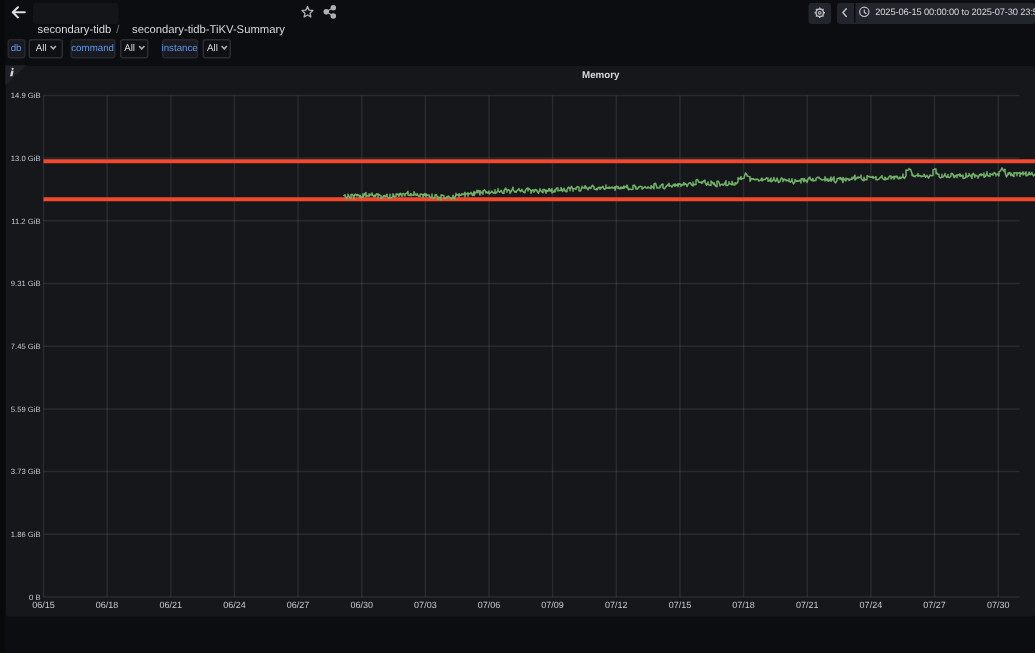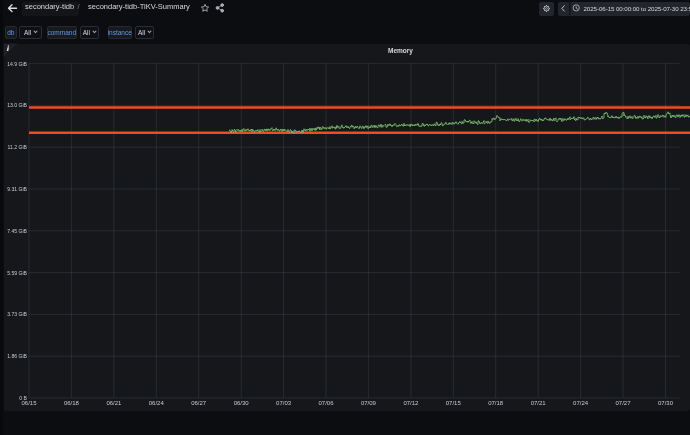--- a/index.html
+++ b/index.html
@@ -8,21 +8,21 @@
 #panel { position:absolute; left:3.5px; top:43.5px; width:686.5px; height:367px;
   background:#15171b; border-radius:2px; }
 #chart { position:absolute; left:0; top:0; }
 .g { stroke:rgba(205,215,230,0.10); stroke-width:1; }
 .al { font:6px "Liberation Sans",sans-serif; fill:#c6cad1; }
 .ayl { font:5.1px "Liberation Sans",sans-serif; fill:#c6cad1; }
 #title { position:absolute; left:400.5px; top:47px; transform:translateX(-50%);
   font-size:6.5px; font-weight:bold; color:#d7d9dd; }
 #crumbchip { position:absolute; left:21.5px; top:2px; width:57px; height:13.5px;
   background:rgba(255,255,255,0.035); border-radius:2px; }
-.crumb { position:absolute; top:2px; font-size:7.5px; color:#d6d8dc; }
+.crumb { position:absolute; top:15px; font-size:7.5px; color:#d6d8dc; }
 .vlabel { position:absolute; top:25.5px; height:13.5px; border:1px solid #26282e;
   background:#181a20; border-radius:2px; color:#5d97e8; font-size:6.5px;
   display:flex; align-items:center; justify-content:center; }
 .vval { position:absolute; top:25.5px; height:13.5px; border:1px solid #2a2d33;
   background:#0f1014; border-radius:2px; color:#d8dadf; font-size:6.5px;
   display:flex; align-items:center; justify-content:center; gap:2.5px; }
 .caret { width:3px; height:3px; border-right:1px solid #aaadb4; border-bottom:1px solid #aaadb4;
   transform:rotate(45deg) translate(-1px,-1px); display:inline-block; }
 .btn { position:absolute; top:1.5px; height:14px; background:#22252b; border-radius:2px; }
 #timetext { position:absolute; left:583.5px; top:4.5px; font-size:6.2px; letter-spacing:-0.08px; color:#d5d7db; white-space:nowrap; }

